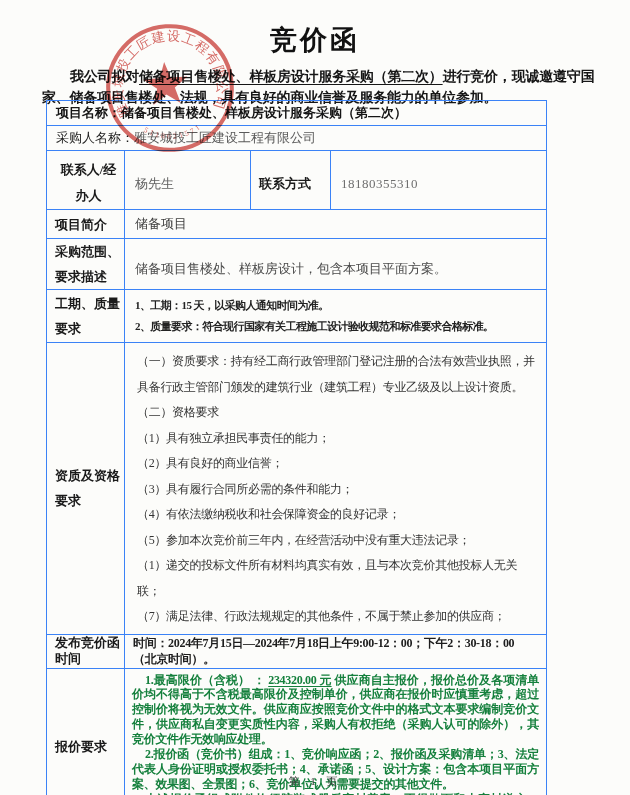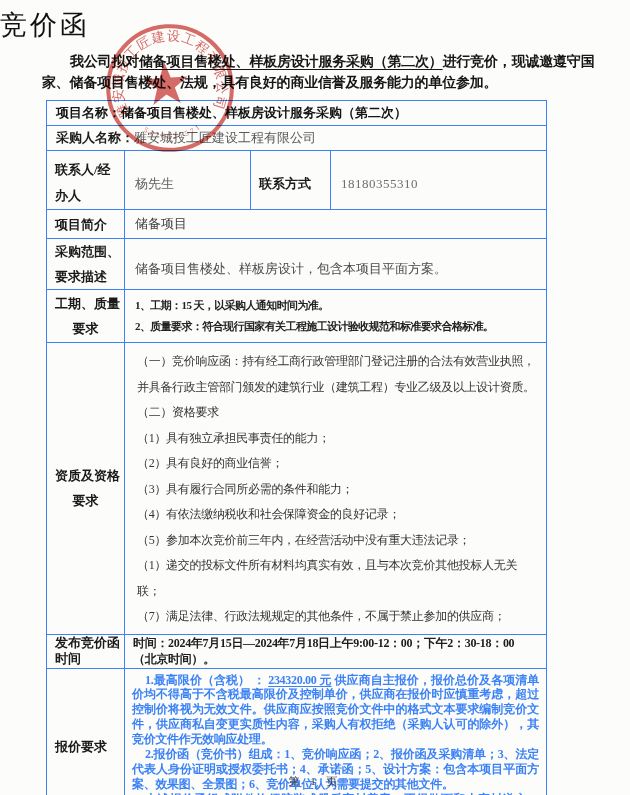--- a/index.html
+++ b/index.html
@@ -7,24 +7,25 @@
   .page{
     position:relative;
     width:630px;height:795px;
     background:#fcfcfa;
     font-family:"Liberation Serif", serif;
     color:#1c1c1c;
     overflow:hidden;
     margin:0 auto;
   }
   .doc-title{
+    text-align:center;
     font-size:27px;
-    font-weight:normal;
+    font-weight:bold;
     letter-spacing:3px;
-    padding-top:7px;
+    padding-top:22px;
     color:#111;
   }
   .intro{
     margin:8px 26px 0 42px;
     width:562px;
     font-size:14px;
     line-height:21px;
     letter-spacing:-0.2px;
     text-indent:28px;
     color:#161616;
@@ -45,40 +46,40 @@
     vertical-align:middle;
     font-size:13px;
   }
   .lbl{
     font-weight:bold;
     padding-left:8px !important;
     padding-right:2px !important;
     color:#1a1a1a;
     line-height:25px;
   }
-  .lbl .c{ display:block; text-align:center; padding-right:6px; }
+  .lbl .c{ display:block; text-align:left; padding-right:6px; }
   .cell-inline{ padding:3px 6px 3px 9px !important; }
   .val-gray{ color:#5a5a5a; font-weight:normal; }
   .bold-all{ font-weight:bold; color:#151515; }
   .contact-name{ padding-left:10px !important; color:#5f5f5f; vertical-align:top; padding-top:8px !important;}
   .phone{ padding-left:10px !important; color:#6e6e6e; vertical-align:top; padding-top:8px !important; letter-spacing:.5px;}
   .method-lbl{ font-weight:bold; padding-left:8px !important; vertical-align:top; padding-top:8px !important;}
-  .contact-lbl{ vertical-align:top; padding-top:6px !important; line-height:26px;}
+  .contact-lbl{ vertical-align:top; padding-top:6px !important; line-height:26px;text-align:center;}
   .brief-val{ padding-left:10px !important; color:#3d3d3d; }
   .scope-val{ padding-left:10px !important; color:#4a4a4a; vertical-align:top; padding-top:9px !important;}
   .sched-val{ padding-left:10px !important; font-weight:600; color:#222; }
   .sched-val div{ line-height:21px; white-space:nowrap; font-size:11px; letter-spacing:-0.6px;}
   .qual-val{ padding:6px 6px 4px 12px !important; vertical-align:top;}
   .q-item{ font-size:12px; letter-spacing:-0.3px; line-height:25.5px; color:#333; }
   .time-val{ padding-left:8px !important; font-weight:bold; color:#1d1d1d;}
   .time-val div{ line-height:16.5px; white-space:nowrap; font-size:12px; letter-spacing:-0.3px;}
   .quote-val{ padding:4px 7px 2px 7px !important; vertical-align:top;}
   .quote-val p{
     margin:0; font-size:12px; line-height:14.9px;
-    letter-spacing:-0.3px; font-weight:600; color:#3b82f6;
+    letter-spacing:-0.3px; font-weight:600; color:#15803d;
     text-indent:13px; text-align:justify;
   }
   .quote-val .lead{ font-weight:bold; }
   .quote-val .price{ font-weight:bold; text-decoration:underline; text-underline-offset:2px; padding:0 3px;}
   .page-footer{
     position:absolute; left:0; top:774px; width:100%;
     text-align:center; font-size:11px; color:#3c3c3c; letter-spacing:4px;
   }
   .stamp{
     position:absolute; left:94px; top:11px;
@@ -105,21 +106,21 @@
         <col style="width:80px">
         <col style="width:216px">
       </colgroup>
 
     <tbody>
         <tr style="height:25px">
       <td colspan="4" class="cell-inline bold-all"><span>项目名称：</span><span>储备项目售楼处、样板房设计服务采购（第二次）</span></td>
     </tr>
 
     <tr style="height:25px">
-      <td colspan="4" class="cell-inline"><span style="font-weight:bold">采购人名称：</span><span class="val-gray">雅安城投工匠建设工程有限公司</span></td>
+      <td colspan="4" class="cell-inline"><span style="font-weight:normal">采购人名称：</span><span class="val-gray">雅安城投工匠建设工程有限公司</span></td>
     </tr>
 
     <tr style="height:50px">
       <td class="lbl contact-lbl">
         <div>联系人/经</div>
         <div>办人</div>
       </td>
       <td class="contact-name">杨先生</td>
       <td class="method-lbl">联系方式</td>
       <td class="phone">18180355310</td>
@@ -148,21 +149,21 @@
         <div>2、质量要求：符合现行国家有关工程施工设计验收规范和标准要求合格标准。</div>
       </td>
     </tr>
 
     <tr style="height:267px">
       <td class="lbl">
         <div>资质及资格</div>
         <div class="c">要求</div>
       </td>
       <td colspan="3" class="qual-val">
-            <div class="q-item">（一）竞价响应函：持有经工商行政管理部门登记注册的合法有效营业执照，并具备行政主管部门颁发的建筑行业（建筑工程）专业乙级及以上设计资质。</div>
+            <div class="q-item">（一）资质要求：持有经工商行政管理部门登记注册的合法有效营业执照，并具备行政主管部门颁发的建筑行业（建筑工程）专业乙级及以上设计资质。</div>
             <div class="q-item">（二）资格要求</div>
             <div class="q-item">（1）具有独立承担民事责任的能力；</div>
             <div class="q-item">（2）具有良好的商业信誉；</div>
             <div class="q-item">（3）具有履行合同所必需的条件和能力；</div>
             <div class="q-item">（4）有依法缴纳税收和社会保障资金的良好记录；</div>
             <div class="q-item">（5）参加本次竞价前三年内，在经营活动中没有重大违法记录；</div>
             <div class="q-item">（1）递交的投标文件所有材料均真实有效，且与本次竞价其他投标人无关联；</div>
             <div class="q-item">（7）满足法律、行政法规规定的其他条件，不属于禁止参加的供应商；</div>
           </td>
     </tr>

